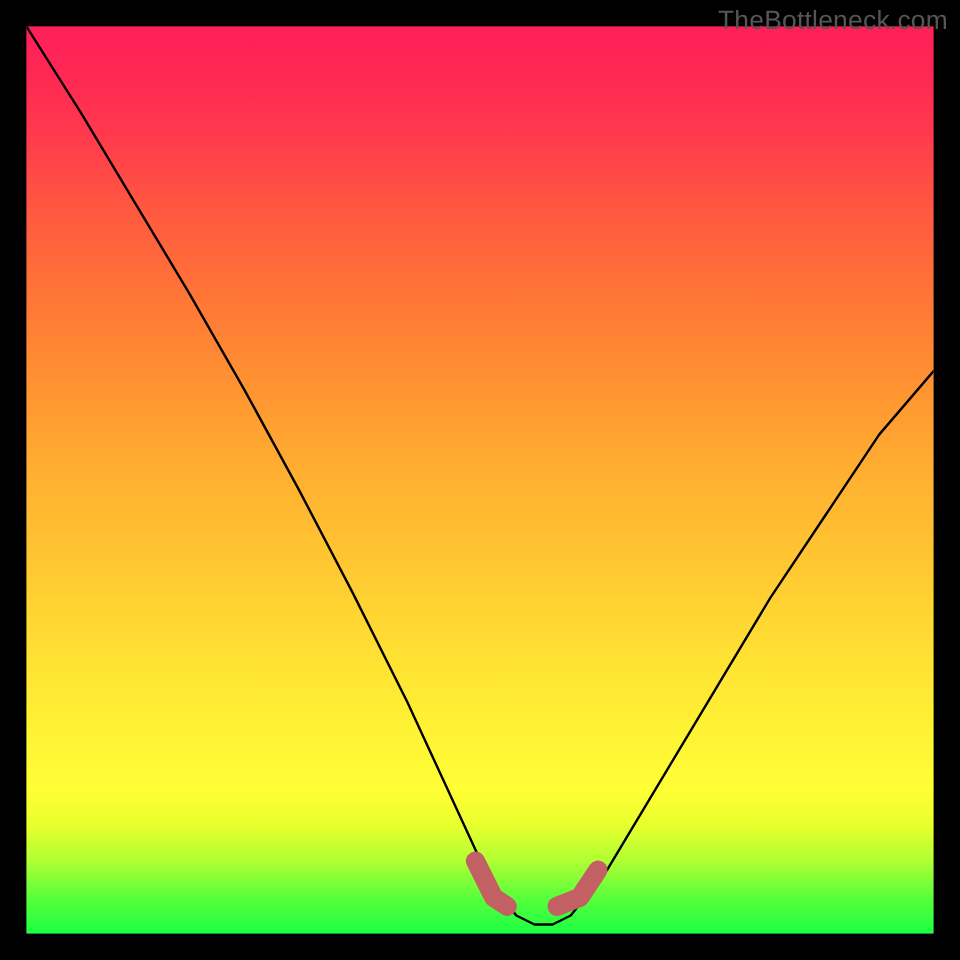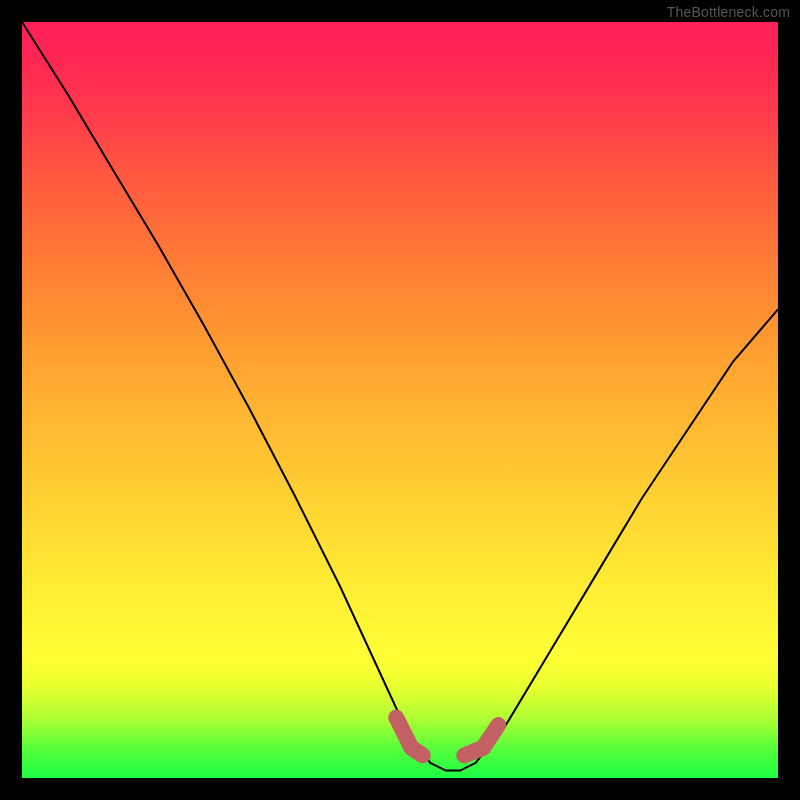--- a/index.html
+++ b/index.html
@@ -33,21 +33,21 @@
       #ff5740 80%,
       #ff3a4c 88%,
       #ff2754 95%,
       #ff1f59 100%
     );
   }
   .watermark {
     position: absolute;
     top: 4px;
     right: 10px;
-    font-size: 14px;
+    font-size: 22px;
     font-weight: 500;
     color: #565656;
     letter-spacing: 0.2px;
   }
   svg.curves {
     position: absolute;
     left: 0; top: 0;
     width: 100%; height: 100%;
   }
   .curve {

